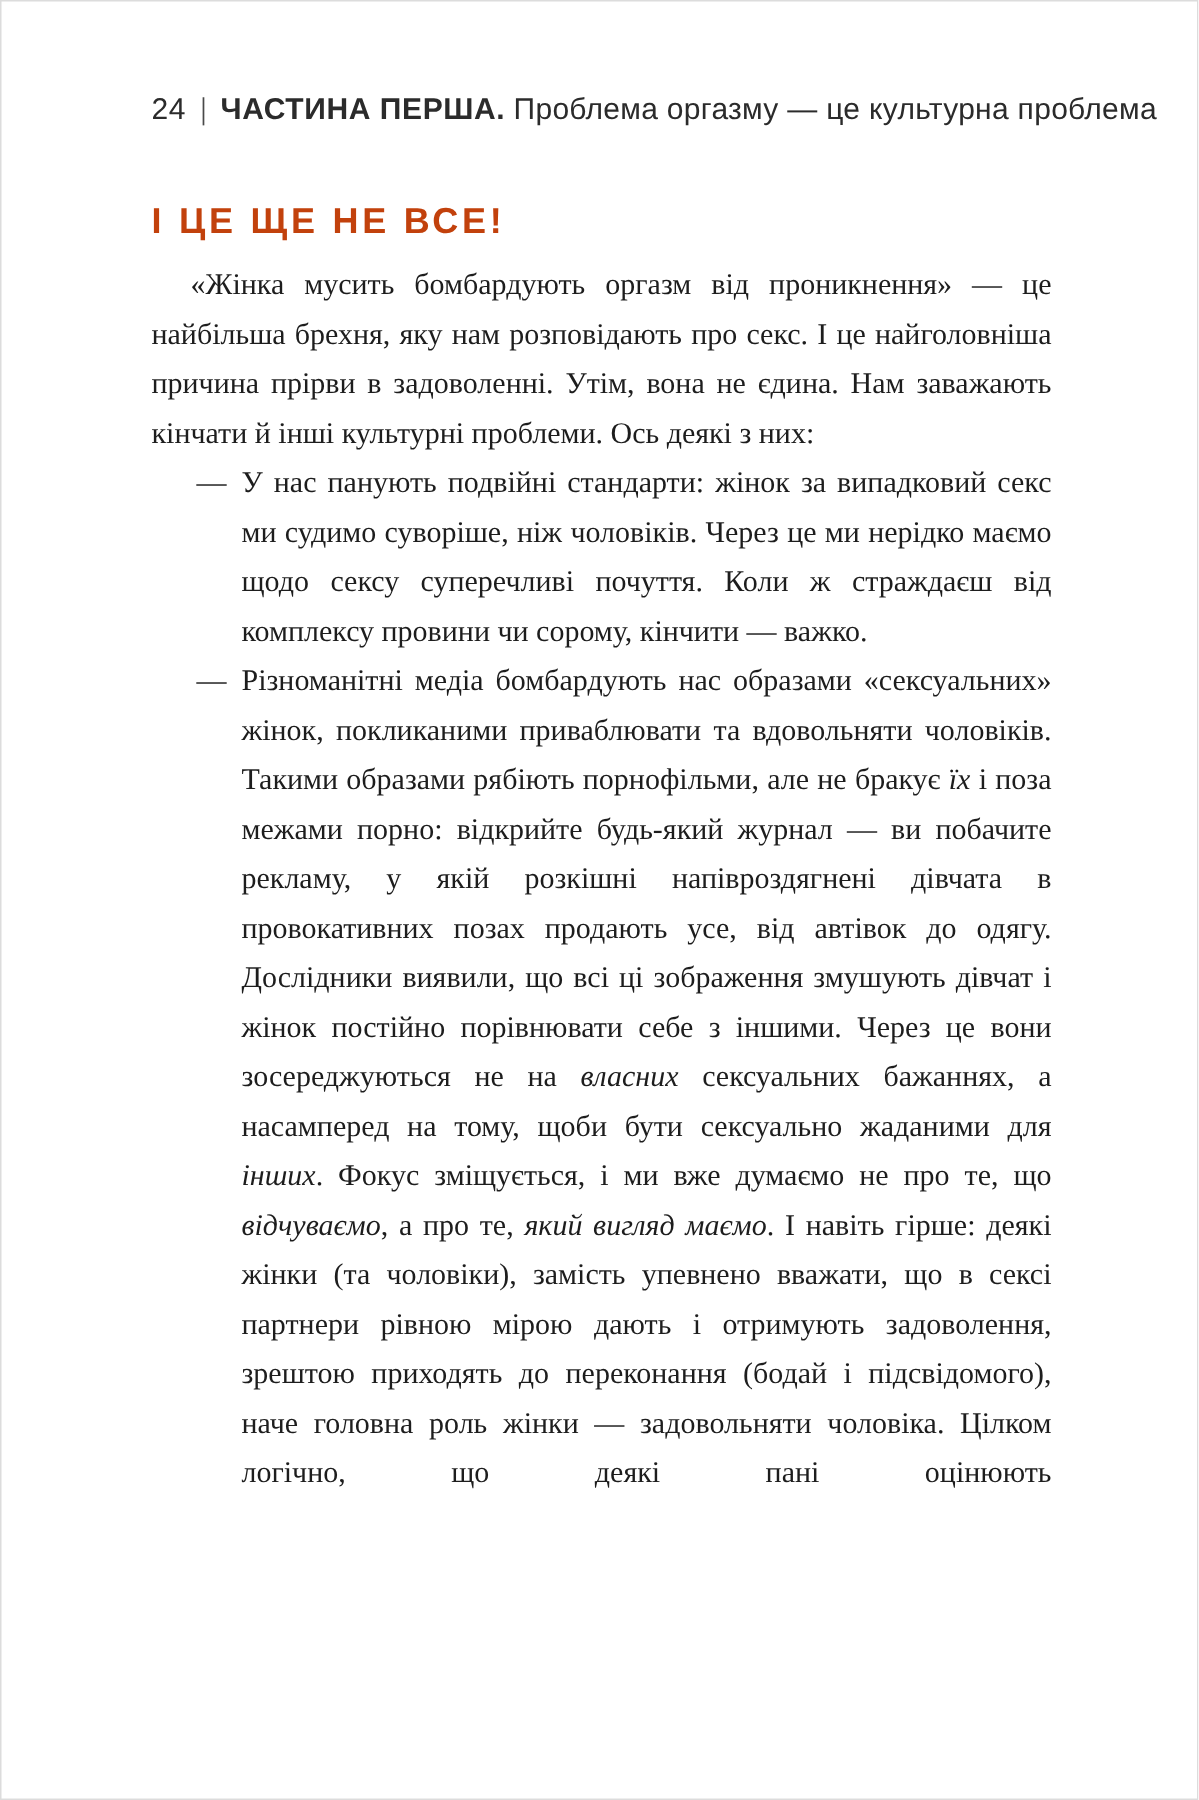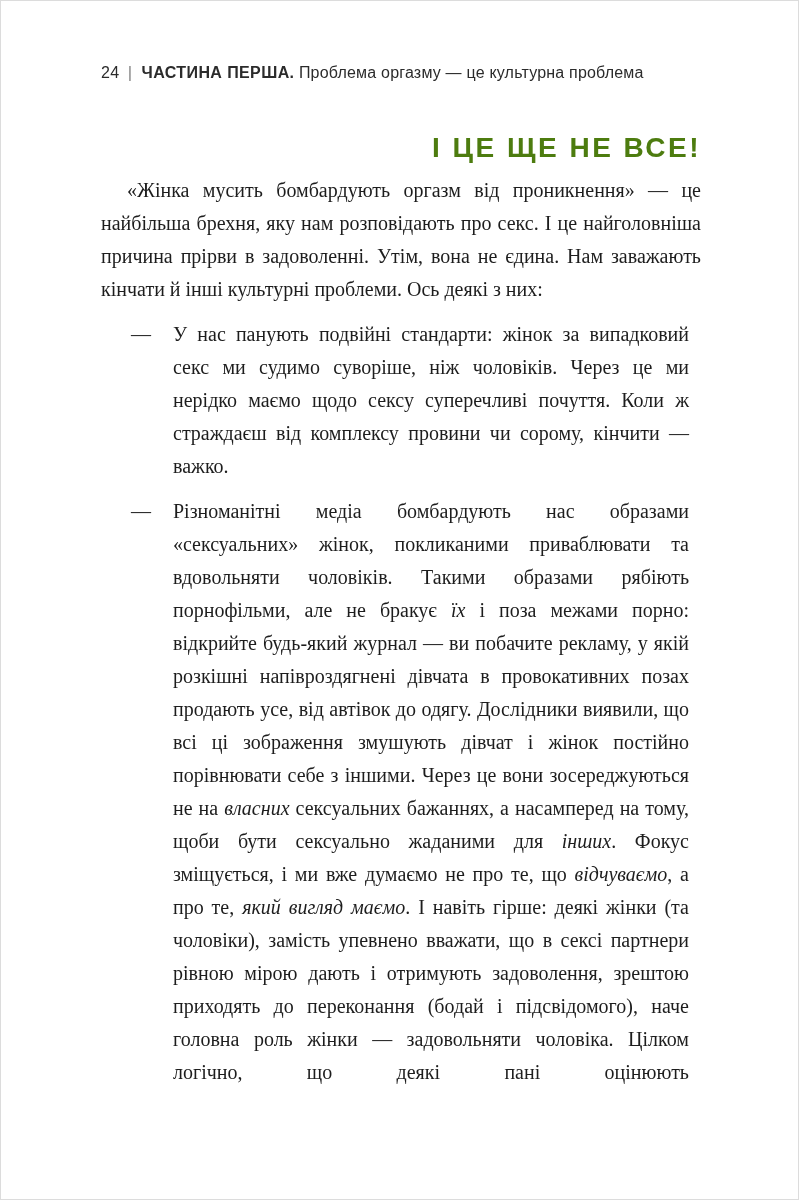--- a/index.html
+++ b/index.html
@@ -18,21 +18,21 @@
     color: #1d1d1d;
   }
   .content {
     position: absolute;
     left: 100px;
     top: 62px;
     width: 600px;
   }
   .running-head {
     font-family: "Liberation Sans", "DejaVu Sans", sans-serif;
-    font-size: 16px;
+    font-size: 20px;
     line-height: 20px;
     color: #2b2b2b;
     white-space: nowrap;
   }
   .running-head .pgnum {
     font-weight: 400;
     letter-spacing: 0.3px;
   }
   .running-head .sep {
     display: inline-block;
@@ -44,27 +44,27 @@
   .running-head .part {
     font-weight: 700;
     letter-spacing: 0.4px;
   }
   .running-head .chapter {
     font-weight: 400;
     letter-spacing: 0.2px;
   }
   .section-heading {
     margin: 52px 0 13px 0;
-    text-align: right;
+    text-align: left;
     font-family: "Liberation Sans", "DejaVu Sans", sans-serif;
     font-weight: 700;
-    font-size: 28px;
+    font-size: 24px;
     line-height: 26px;
     letter-spacing: 2.5px;
-    color: #4d7c0f;
+    color: #c2410c;
   }
   .bodytext {
     font-family: "Liberation Serif", "DejaVu Serif", serif;
     font-size: 20px;
     line-height: 33px;
     text-align: justify;
     color: #1d1d1d;
   }
   .intro {
     margin: 0;
@@ -79,21 +79,21 @@
   }
   .bullet .marker {
     position: absolute;
     left: 30px;
     top: 0;
     font-family: "Liberation Serif", "DejaVu Serif", serif;
     font-size: 20px;
     line-height: 33px;
   }
   .bullet p {
-    margin: 12px;
+    margin: 0;
   }
   .bullet:last-child p {
     text-align-last: justify;
   }
   .bullet p em {
   }
 </style>
 </head>
 <body>
 

